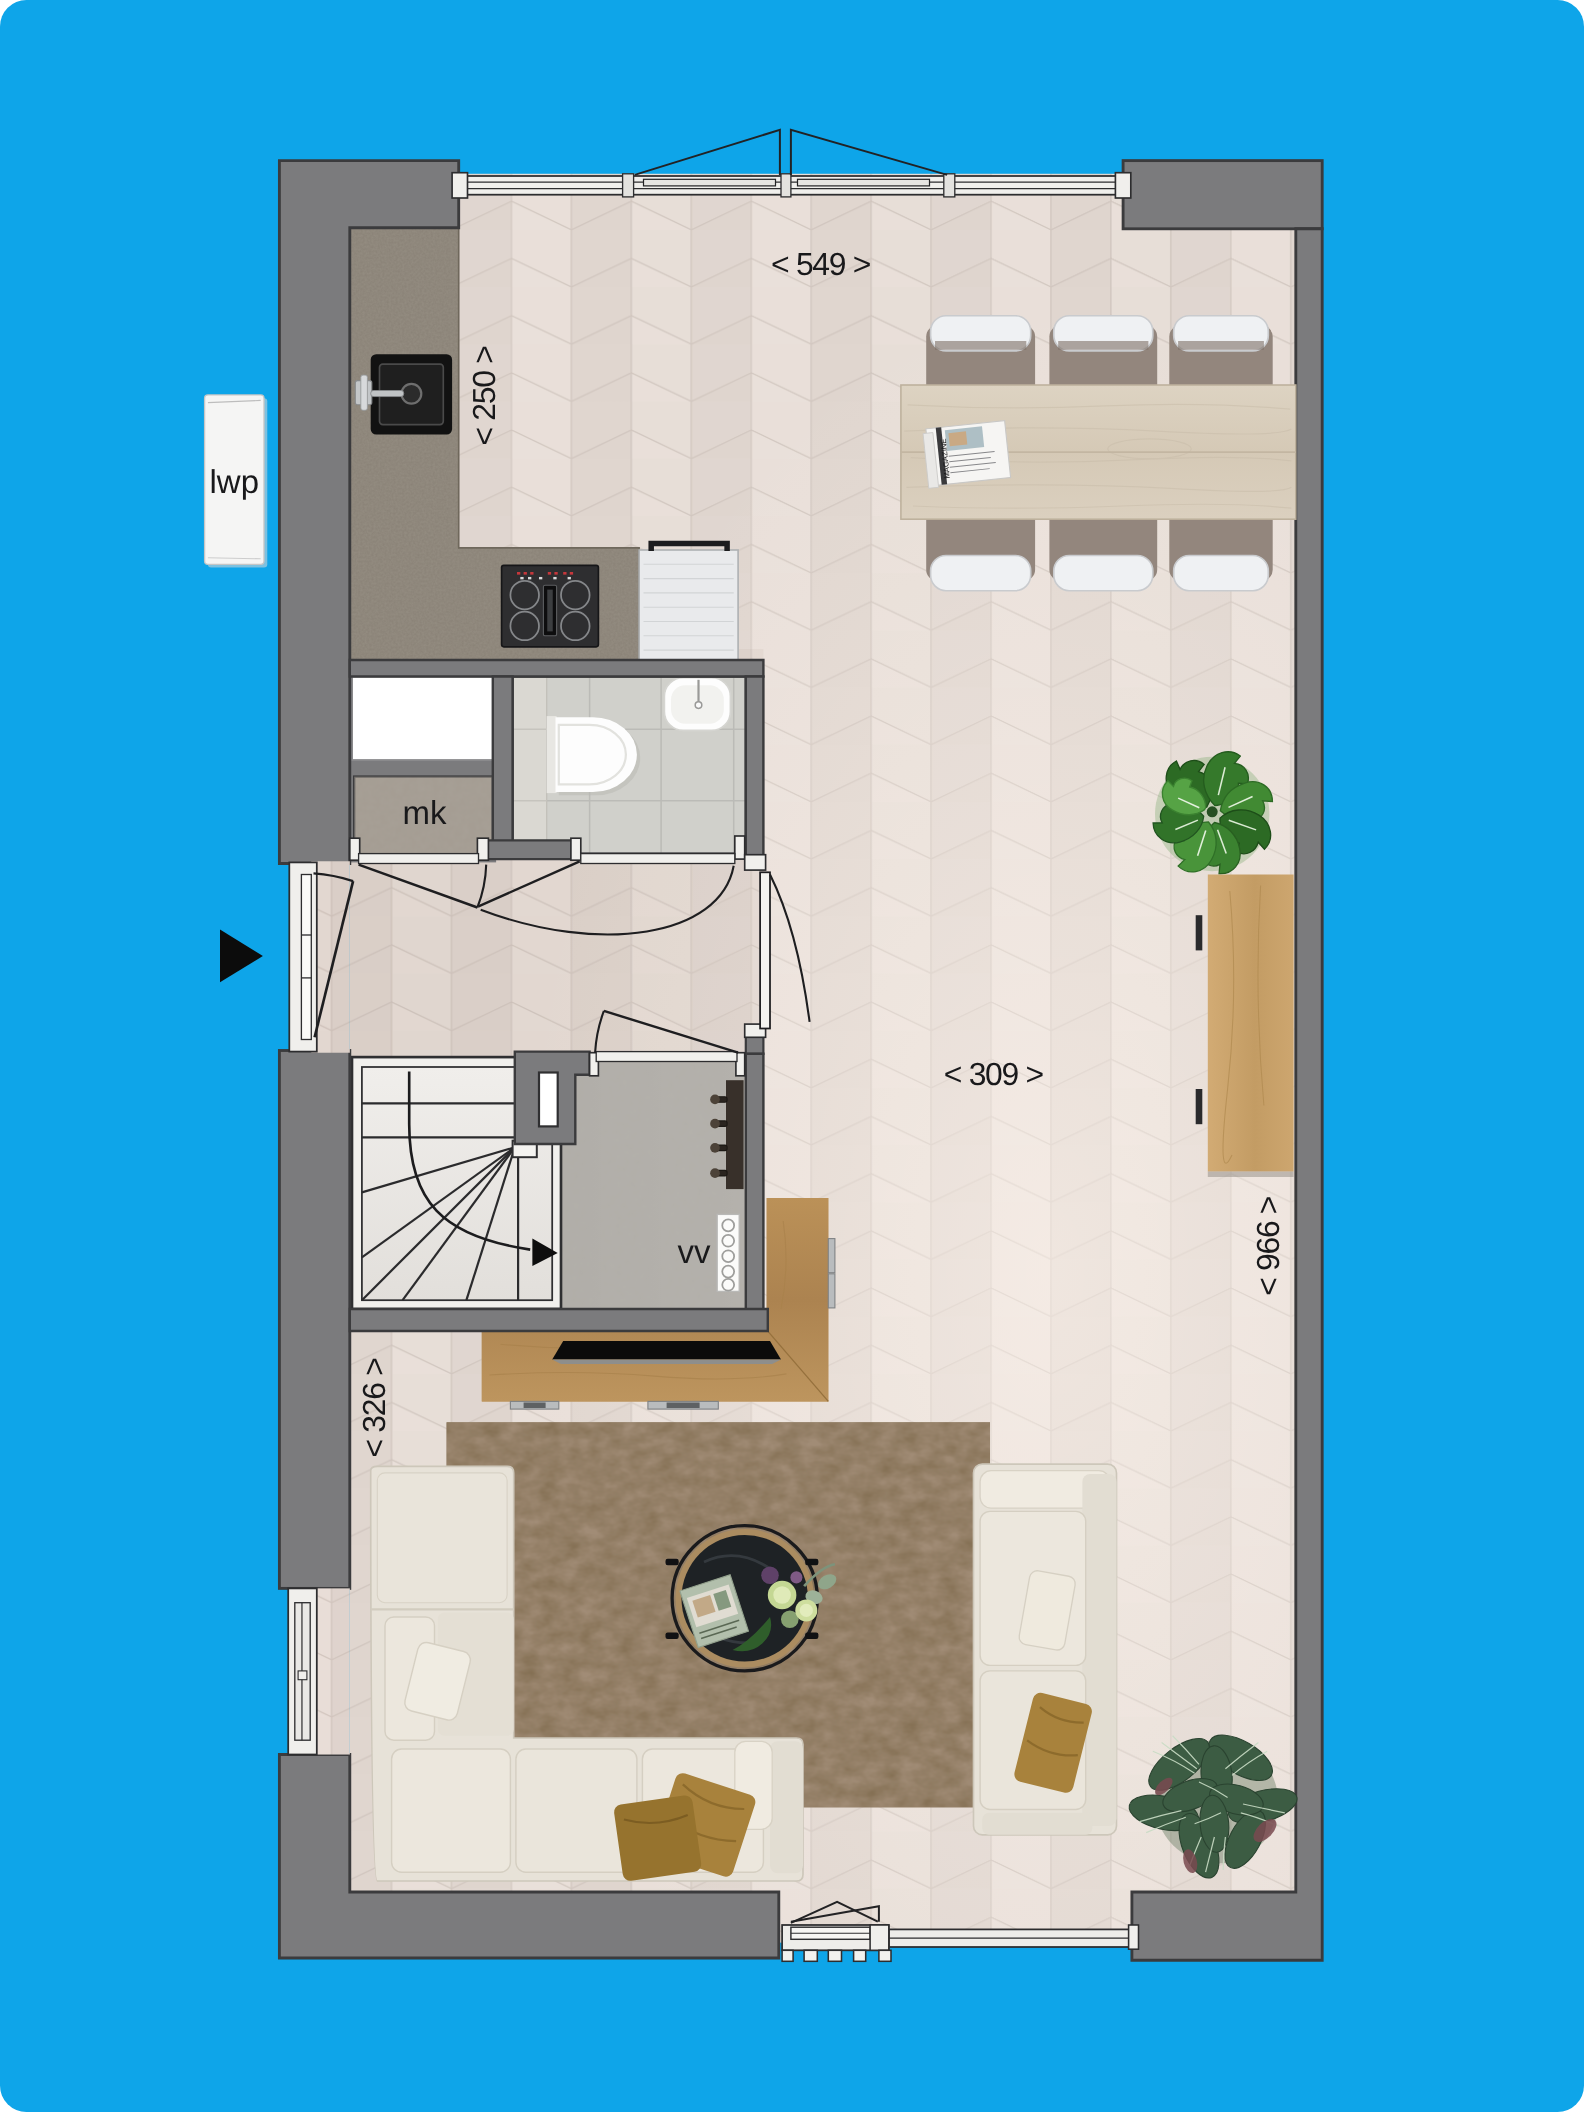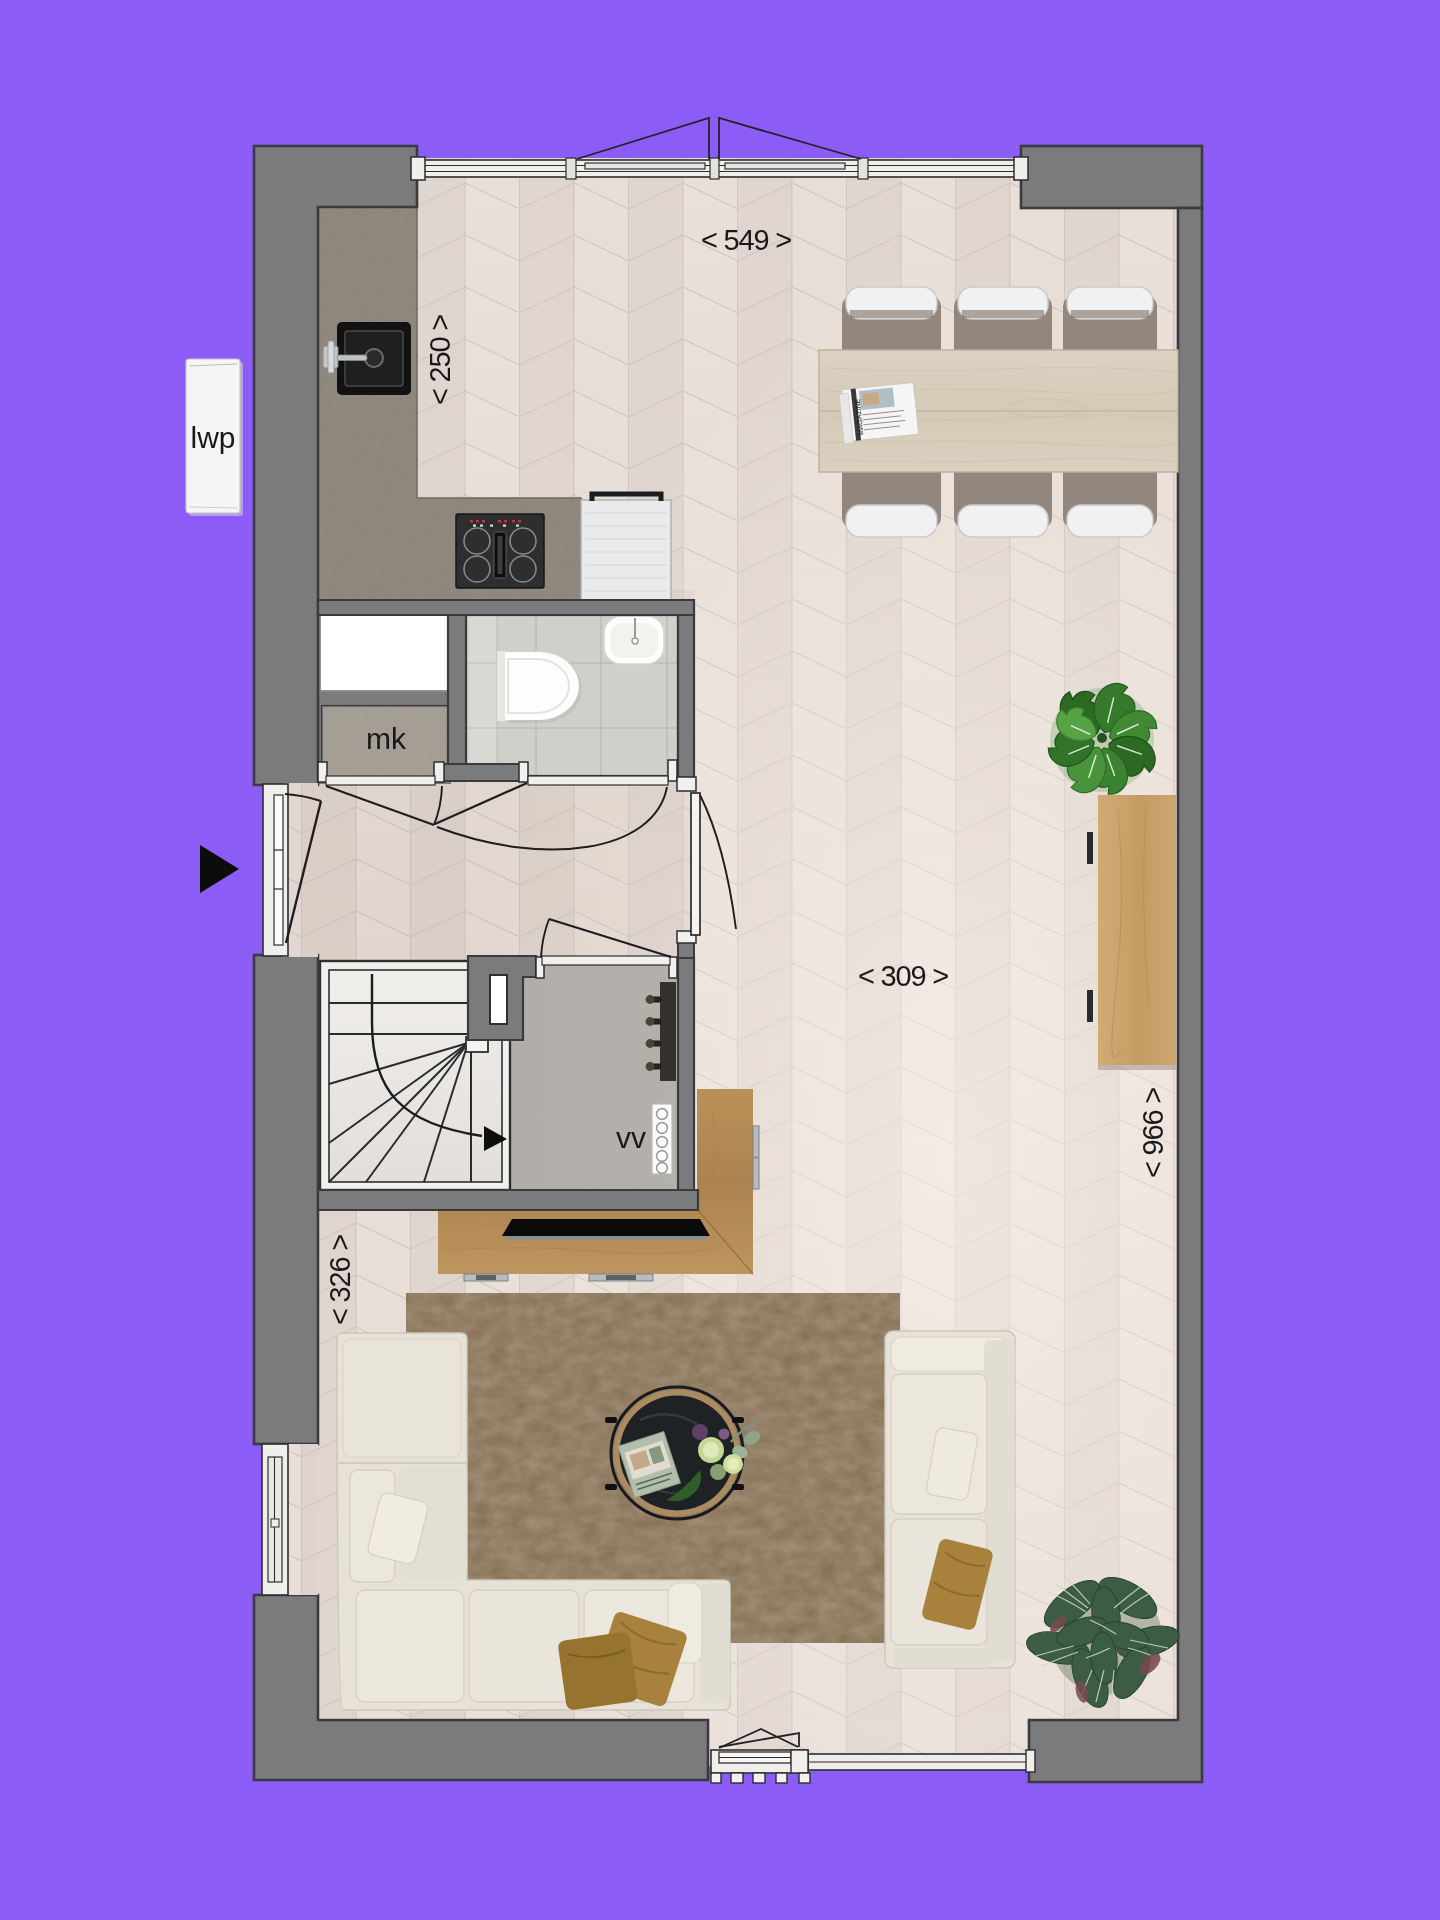--- a/index.html
+++ b/index.html
@@ -1,17 +1,17 @@
 <!DOCTYPE html>
 <html><head>
 <meta charset="utf-8">
 <style>
   html,body{margin:0;padding:0;background:#ffffff;}
-  #page{width:1440px;height:1920px;position:relative;overflow:hidden;background:#8b5cf6;
-        font-family:"Liberation Sans", sans-serif;}
+  #page{width:1440px;height:1920px;position:relative;overflow:hidden;background:#0ea5e9;
+        font-family:"Liberation Sans", sans-serif;border-radius:24px;}
   svg{display:block;}
 </style>
 </head>
 <body>
 <div id="page">
 <svg width="1440" height="1920" viewBox="0 0 1440 1920" xmlns="http://www.w3.org/2000/svg">
 <defs>
 
   <pattern id="herr" width="218" height="52" patternUnits="userSpaceOnUse" patternTransform="translate(29,1)">
     <rect width="218" height="52" fill="#e6ddd7"></rect>

